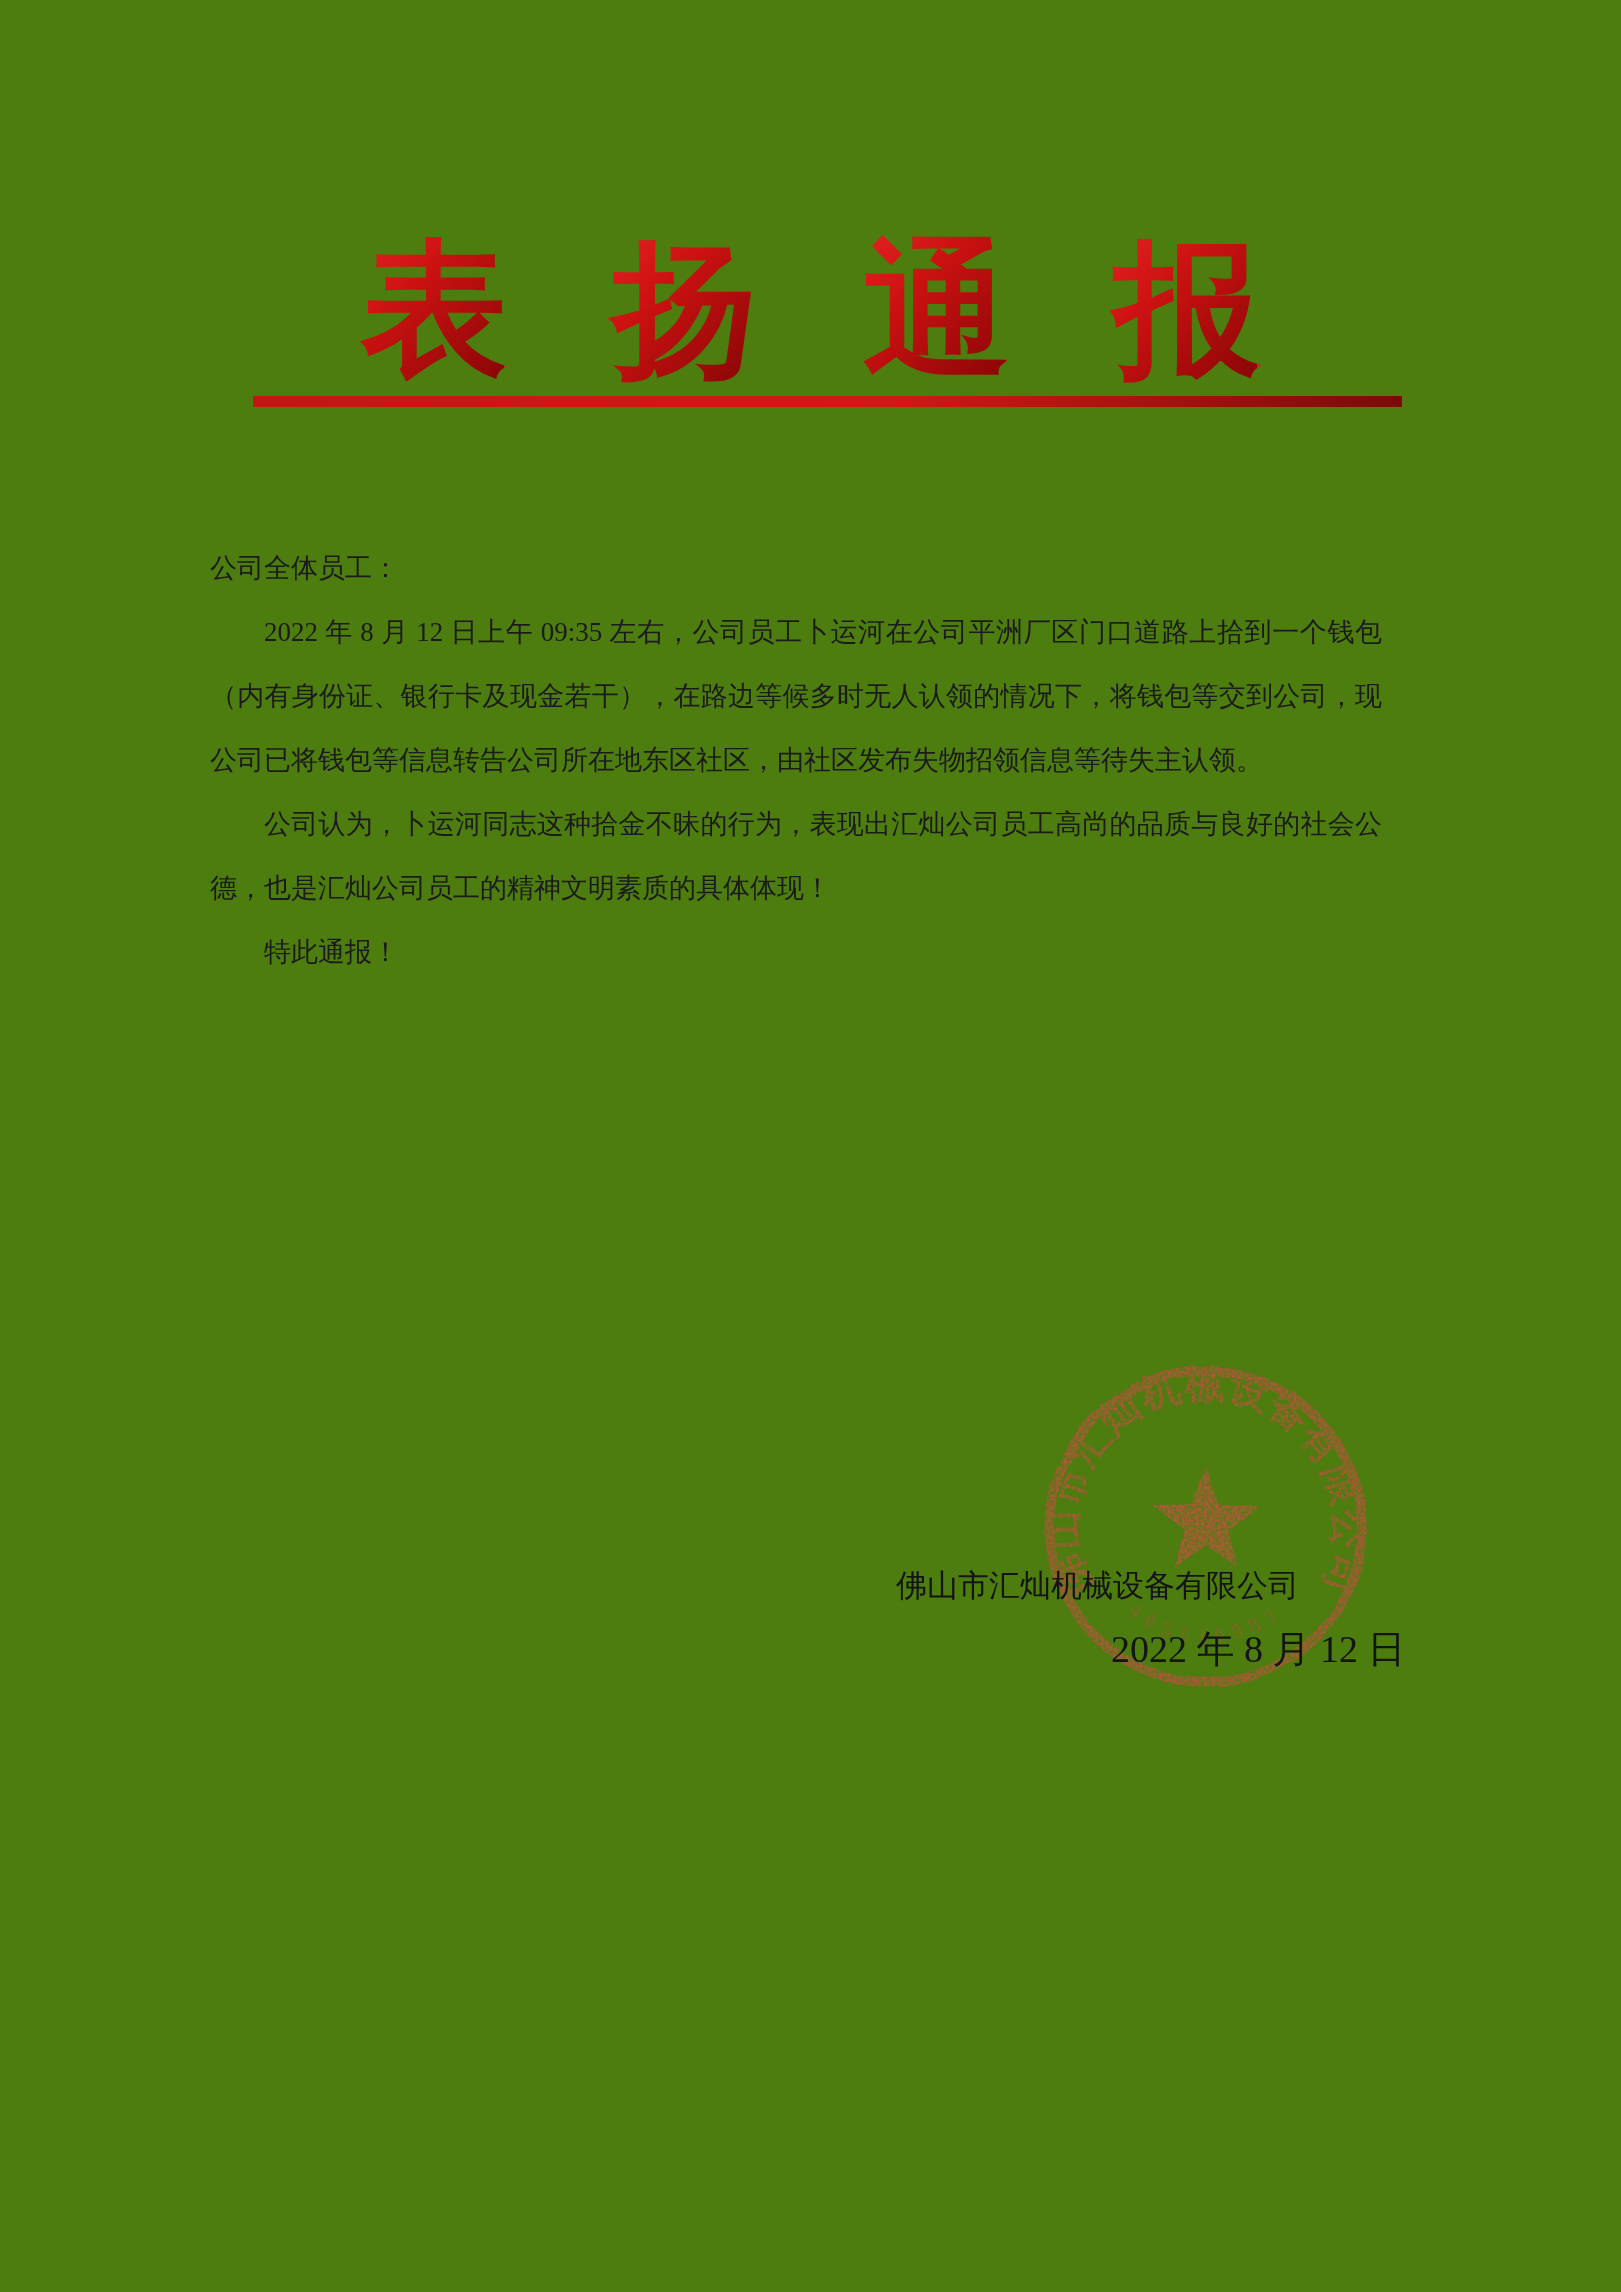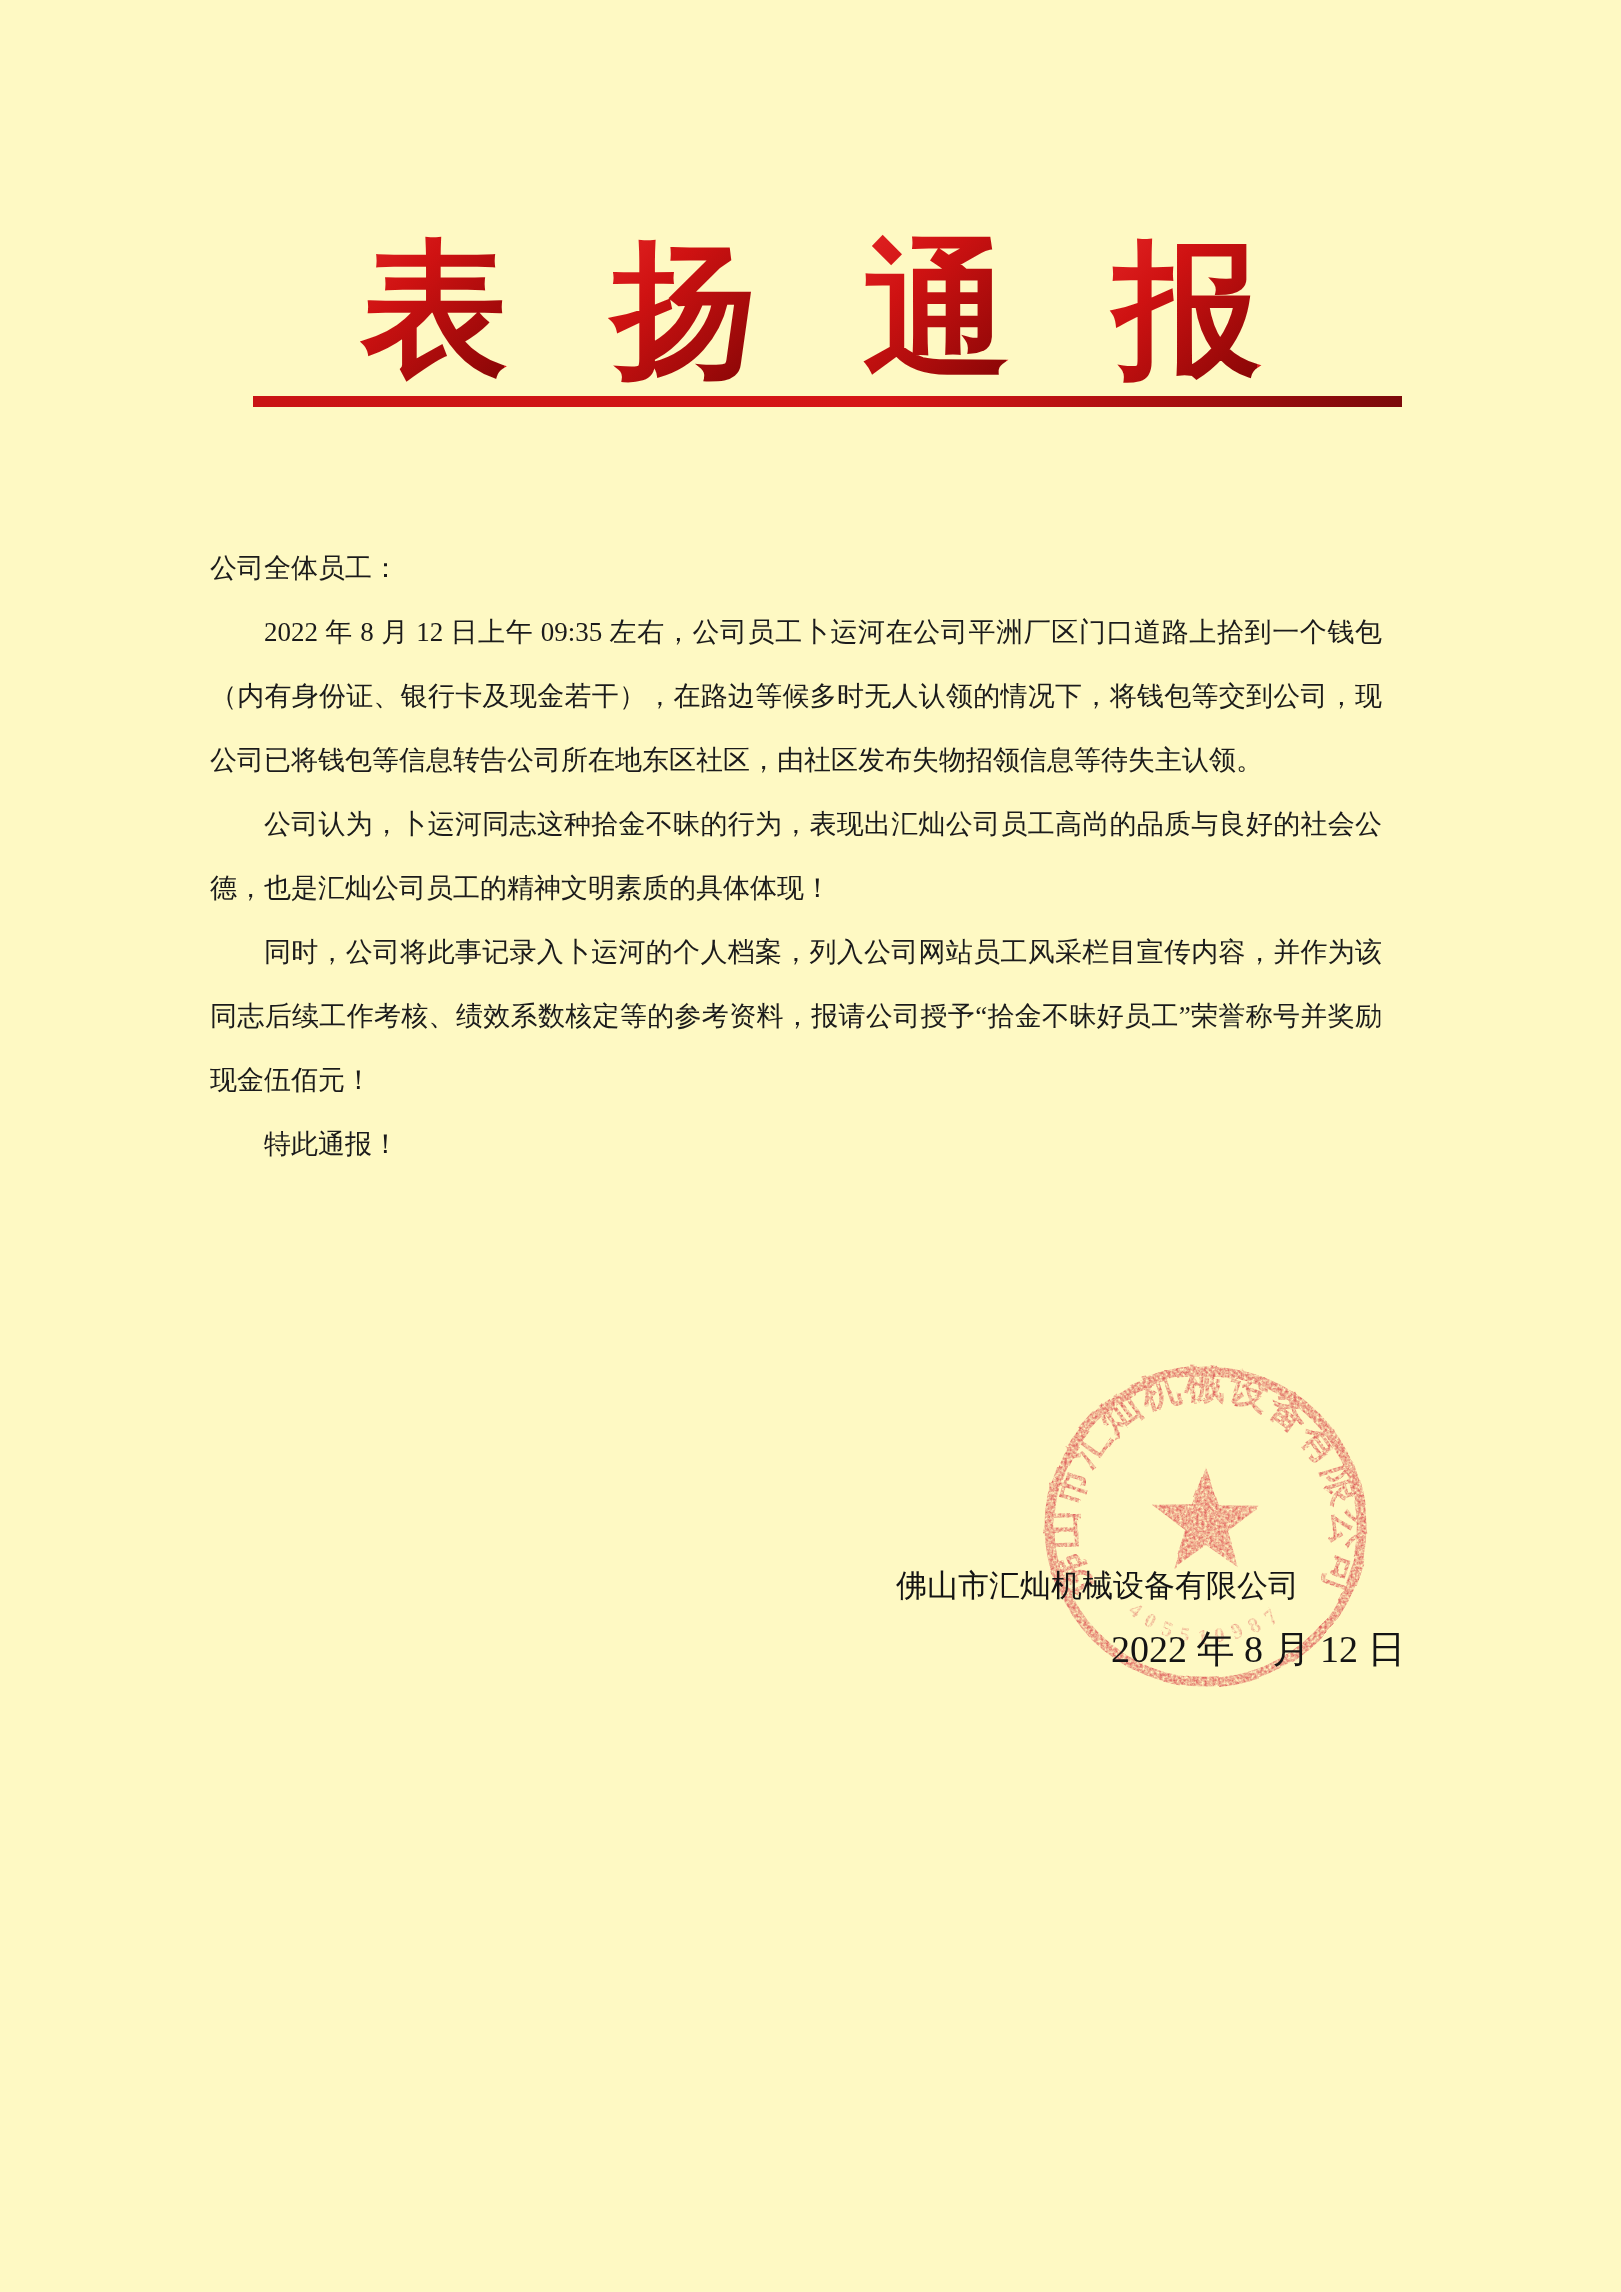--- a/index.html
+++ b/index.html
@@ -1,19 +1,19 @@
 <!DOCTYPE html>
 <html><head>
 <meta charset="utf-8">
 <style>
   html,body{margin:0;padding:0;background:#e8e8e8;}
   .page{
     position:relative;
     width:1621px;height:2293px;
-    background:#fef9c3;
+    background:#4d7c0f;
     overflow:hidden;
     font-family:"Liberation Serif","DejaVu Serif",serif;
   }
   
   .doc-title{
     position:absolute;left:253px;top:229px;width:1149px;height:163px;
     font-weight:bold;font-size:147px;line-height:163px;
     letter-spacing:104px;padding-left:108px;box-sizing:border-box;
     white-space:nowrap;
     color:#c41010;
@@ -57,21 +57,20 @@
 
 <div class="page">
 
   <div class="doc-title">表扬通报</div>
   <div class="title-rule"></div>
 
   <div class="doc-body">
     <p class="salutation">公司全体员工：</p>
     <p>2022 年 8 月 12 日上午 09:35 左右，公司员工卜运河在公司平洲厂区门口道路上拾到一个钱包（内有身份证、银行卡及现金若干），在路边等候多时无人认领的情况下，将钱包等交到公司，现公司已将钱包等信息转告公司所在地东区社区，由社区发布失物招领信息等待失主认领。</p>
     <p>公司认为，卜运河同志这种拾金不昧的行为，表现出汇灿公司员工高尚的品质与良好的社会公德，也是汇灿公司员工的精神文明素质的具体体现！</p>
-    <p>同时，公司将此事记录入卜运河的个人档案，列入公司网站员工风采栏目宣传内容，并作为该同志后续工作考核、绩效系数核定等的参考资料，报请公司授予“拾金不昧好员工”荣誉称号并奖励现金伍佰元！</p>
     <p>特此通报！</p>
   </div>
 
   <svg class="seal" viewBox="0 0 380 380">
     <defs>
       <filter id="stampFx" x="-8%" y="-8%" width="116%" height="116%">
         <feTurbulence type="fractalNoise" baseFrequency="0.012 0.015" numOctaves="2" seed="8" result="w"></feTurbulence>
         <feDisplacementMap in="SourceGraphic" in2="w" scale="7" result="d"></feDisplacementMap>
         <feTurbulence type="fractalNoise" baseFrequency="0.35" numOctaves="3" seed="4" result="n"></feTurbulence>
         <feColorMatrix in="n" type="matrix" values="0 0 0 0 1  0 0 0 0 1  0 0 0 0 1  0 0 0 1.6 -0.3" result="m"></feColorMatrix>

